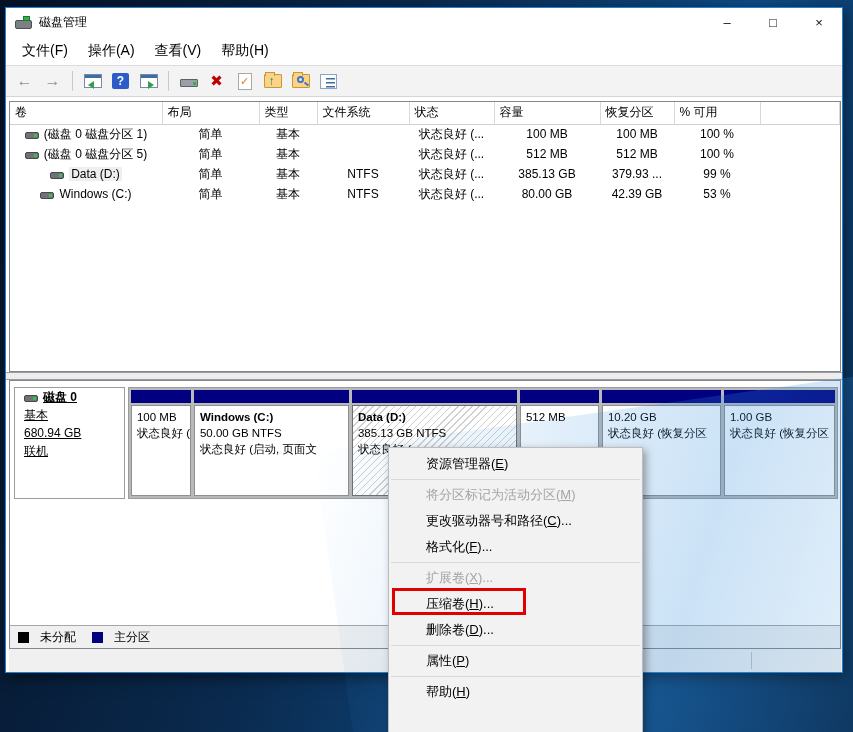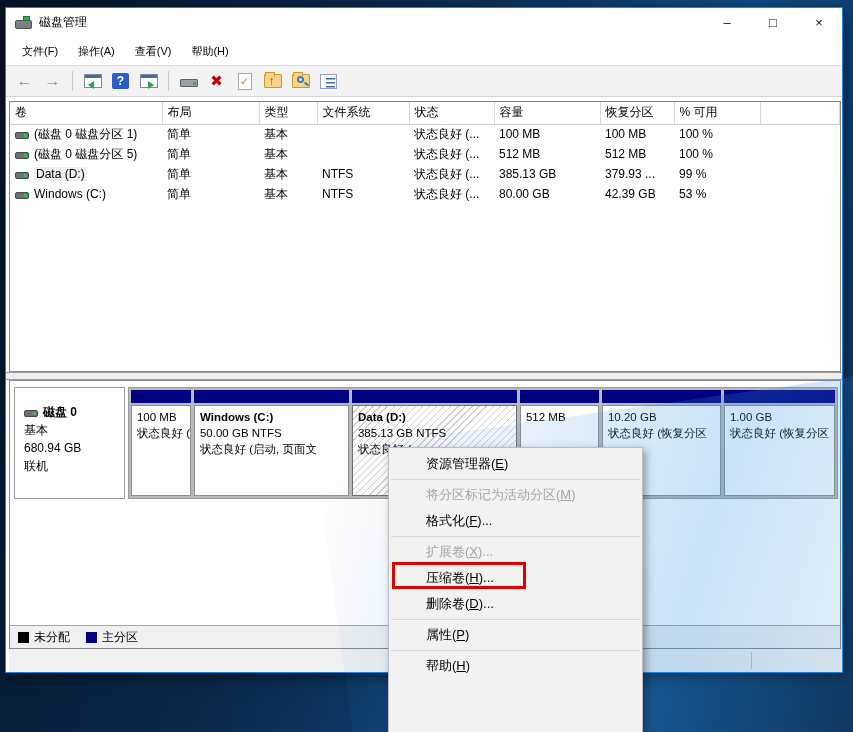--- a/index.html
+++ b/index.html
@@ -24,21 +24,21 @@
   }
   .titlebar{ height:29px; display:flex; align-items:center; padding-left:9px; background:#fff; }
   .app-icon{ position:relative; width:17px; height:13px; }
   .app-icon .bar{ position:absolute; left:0; bottom:0; width:17px; height:9px; background:#7c7f84; border:1px solid #4c4f54; border-radius:2px; }
   .app-icon .chip{ position:absolute; right:2px; top:0; width:7px; height:5px; background:#2fb344; border:1px solid #1d7a2c; }
   .titlebar .title{ margin-left:7px; font-size:12px; }
   .win-controls{ margin-left:auto; display:flex; height:100%; }
   .ctrl{ width:46px; height:100%; display:flex; align-items:center; justify-content:center; font-size:13px; color:#111; cursor:default; }
   
   .menubar{ height:28px; display:flex; align-items:center; padding-left:6px; background:#fff; }
-  .menubar .mitem{ padding:4px 10px; font-size:11px; }
+  .menubar .mitem{ padding:4px 10px; font-size:14px; }
   
   .toolbar{ height:32px; display:flex; align-items:center; padding-left:6px; gap:3px;
     background:#f3f3f3; border-top:1px solid #dcdcdc; border-bottom:1px solid #d5d5d5; }
   .tbtn{ width:25px; height:24px; display:flex; align-items:center; justify-content:center; }
   .tsep{ width:1px; height:20px; background:#c9c9c9; margin:0 4px; }
   .nav-arrow{ font-size:16px; font-weight:bold; color:#8a9097; }
   .panebox{ position:relative; width:18px; height:14px; border:1px solid #7a8aa5; background:#fff; }
   .panebox::before{ content:""; position:absolute; left:0; top:0; right:0; height:3px; background:#3a6ea5; }
   .panebox .tri{ position:absolute; top:6px; width:0; height:0; border-top:4px solid transparent; border-bottom:4px solid transparent; }
   .tri-left{ left:3px; border-right:6px solid #2fa24a; }
@@ -60,48 +60,48 @@
     background-image: linear-gradient(#3a6ea5 0 0), linear-gradient(#3a6ea5 0 0), linear-gradient(#3a6ea5 0 0);
     background-size: 9px 1.5px; background-repeat:no-repeat;
     background-position: 5px 3px, 5px 7px, 5px 11px; }
   
   .listpane{ position:absolute; left:3px; top:93px; width:832px; height:271px;
     border:1px solid #828790; background:#fff; overflow:hidden; }
   table.vols{ border-collapse:collapse; table-layout:fixed; width:100%; }
   table.vols th{ height:22px; font-weight:normal; text-align:left; padding:2px 5px;
     border-right:1px solid #d9d9d9; border-bottom:1px solid #cfcfcf; background:#fff;
     white-space:nowrap; overflow:hidden; }
-  table.vols td{ height:20px; padding:1px 5px; white-space:nowrap; overflow:hidden; }
+  table.vols td{ height:20px; padding:1px 5px; white-space:nowrap; overflow:hidden;text-align:center; }
   .vol-ico{ position:relative; display:inline-block; width:14px; height:10px; margin-right:5px; vertical-align:-1px; }
   .vol-ico .bar{ position:absolute; left:0; bottom:0; width:14px; height:7px; background:#6f7377; border:1px solid #45484c; border-radius:2px; }
   .vol-ico .led{ position:absolute; right:2px; bottom:2px; width:3px; height:3px; background:#35c24d; }
   .focus-name{ background:#efefef; padding:0 2px; }
   
   .splitter{ position:absolute; left:0; top:364px; width:836px; height:8px; background:#ededed;
     border-top:1px solid #9c9c9c; border-bottom:1px solid #9c9c9c; }
   
   .graphpane{ position:absolute; left:3px; top:372px; width:832px; height:269px;
     border:1px solid #828790; background:#fff; overflow:hidden; }
   .diskstrip{ position:absolute; left:4px; top:6px; width:824px; height:112px; display:flex; }
-  .diskinfo{ width:126px; border:1px solid #9c9c9c; background:#fff; padding:15px 9px; line-height:18px; }
+  .diskinfo{ width:126px; border:1px solid #9c9c9c; background:#fff; padding:0 9px; line-height:18px;text-decoration:underline; }
   .diskinfo .dname{ font-weight:bold; }
   .partitions{ flex:1; margin-left:3px; background:#b9b9b9; border:1px solid #9c9c9c; display:flex; gap:3px; padding:2px; }
   .pcell{ display:flex; flex-direction:column; }
   .pband{ height:13px; background:#000080; }
   .pbody{ flex:1; margin-top:2px; background:#fff; border:1px solid #8f8f8f; padding:3px 5px;
     overflow:hidden; white-space:nowrap; font-size:11.5px; line-height:16px; }
   .pbody .ptitle{ font-weight:bold; }
   .pcell.selected .pbody{
     background: repeating-linear-gradient(135deg, #ffffff 0 4px, #cfcfcf 4px 5px);
     border:1px solid #6f6f6f; }
   .p0{ width:60px; } .p1{ width:155px; } .p2{ width:165px; } .p3{ width:79px; } .p4{ width:119px; } .p5{ flex:1; }
   
   .legendbar{ position:absolute; left:0; bottom:0; width:100%; height:23px; background:#f0f0f0;
     border-top:1px solid #a6a6a6; display:flex; align-items:center; padding-left:8px; gap:16px; }
-  .leg{ display:flex; align-items:center; gap:5px; }
+  .leg{ display:flex; align-items:center; gap:11px; }
   .leg .sq{ width:11px; height:11px; display:inline-block; }
   .sq-unalloc{ background:#000000; }
   .sq-primary{ background:#000080; }
   
   .statusstrip{ position:absolute; left:3px; top:641px; width:832px; height:23px; background:#f0f0f0; }
   .statusstrip .div{ position:absolute; left:742px; top:3px; width:1px; height:17px; background:#c2c2c2; }
   
   .context-menu{ position:absolute; left:388px; top:447px; width:255px; height:290px; z-index:50;
     background:#f2f2f2; border:1px solid #bdbdbd; box-shadow: 3px 3px 8px rgba(0,0,0,.35);
     padding-top:3px; font-size:13px; }
@@ -335,20 +335,21 @@
     <div class="statusstrip">
         <span class="div"></span>
       </div>
 
   </div>
 
   <div class="context-menu">
     <div class="mi"><span class="ukey">资源管理器(<u>E</u>)</span></div>
     <div class="msep"></div>
     <div class="mi disabled"><span class="ukey">将分区标记为活动分区(<u>M</u>)</span></div>
+    <div class="mi"><span class="ukey">更改驱动器号和路径(<u>C</u>)...</span></div>
     <div class="mi"><span class="ukey">格式化(<u>F</u>)...</span></div>
     <div class="msep"></div>
     <div class="mi disabled"><span class="ukey">扩展卷(<u>X</u>)...</span></div>
     <div class="mi"><span class="ukey">压缩卷(<u>H</u>)...</span><div class="annot"></div></div>
     <div class="mi"><span class="ukey">删除卷(<u>D</u>)...</span></div>
     <div class="msep"></div>
     <div class="mi"><span class="ukey">属性(<u>P</u>)</span></div>
     <div class="msep"></div>
     <div class="mi"><span class="ukey">帮助(<u>H</u>)</span></div>
   </div>

